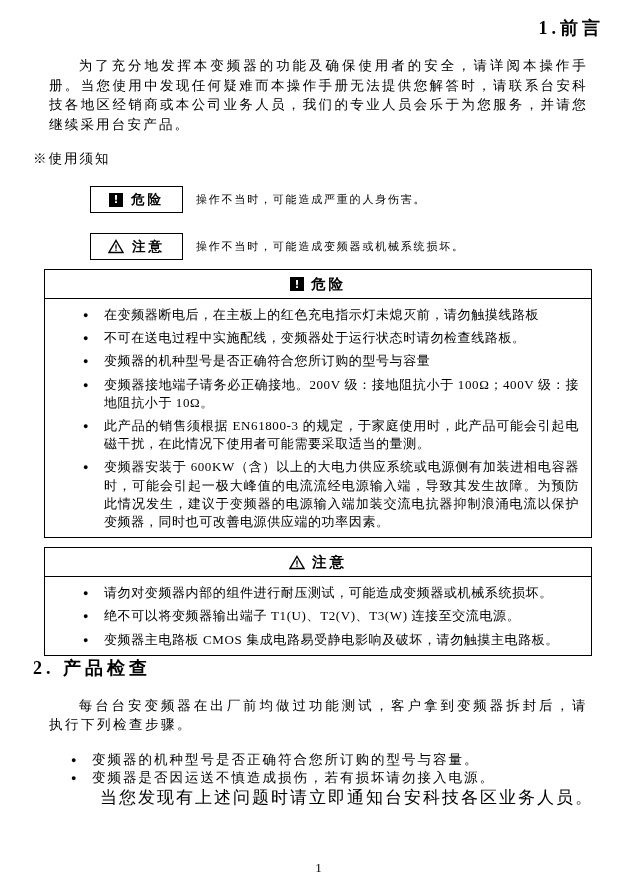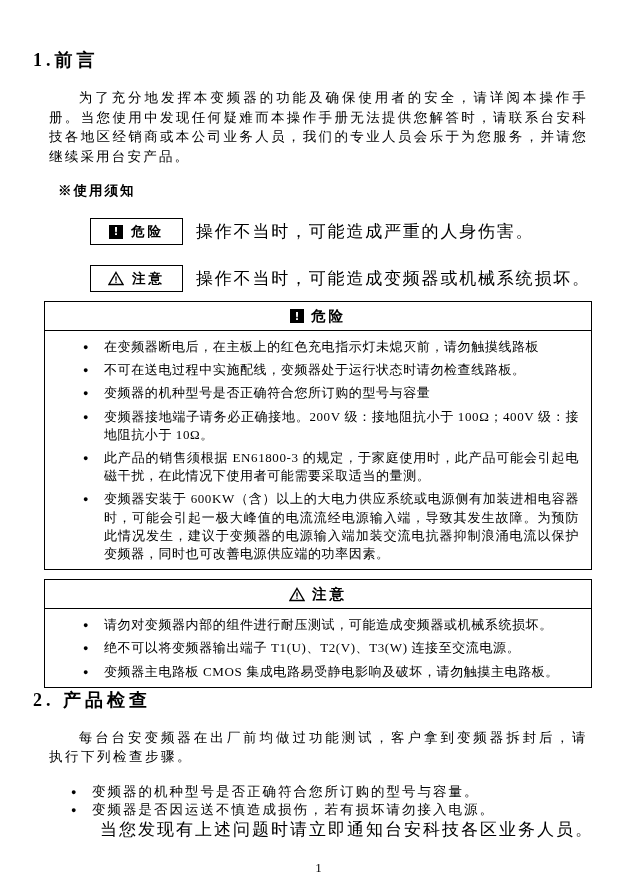--- a/index.html
+++ b/index.html
@@ -11,47 +11,47 @@
     box-sizing:border-box;
     padding:0 33px;
     font-family:"Liberation Serif","DejaVu Serif",serif;
     color:#000;
     overflow:hidden;
   }
   h1.sec-head{
     font-size:18px;font-weight:bold;
     margin:0;letter-spacing:4px;
   }
-  .head1{padding-top:48px;margin-left:22px;}
+  .head1{padding-top:16px;margin-left:22px;text-align:right;}
   .head2{margin-left:13px;margin-top:12px;letter-spacing:3px;}
   p.para{
     margin:16px;
     font-size:13.5px;line-height:19.5px;
     text-align:justify;
   }
   .indent{text-indent:2.2em;}
   .p-intro{margin-top:15px;letter-spacing:2.2px;}
   .subhead{
-    font-size:13.5px;font-weight:bold;letter-spacing:2px;margin-top:2px;margin-left:25px;
+    font-size:13.5px;font-weight:normal;letter-spacing:2px;margin-top:2px;
   }
   .p-notice{margin-top:15px;letter-spacing:0.5px;}
   .p-check{margin-top:10px;letter-spacing:2.5px;}
 
   .tag-row{
     display:flex;align-items:center;
     margin:18px 0 0 57px;gap:13px;
   }
   .tag-row + .tag-row{margin-top:20px;}
   .tag-box{
     width:93px;height:27px;flex:0 0 93px;
     border:1.5px solid #000;box-sizing:border-box;
     display:flex;align-items:center;justify-content:center;gap:8px;
     font-weight:bold;font-size:13.5px;letter-spacing:3px;
   }
-  .tag-desc{font-size:17px;letter-spacing:1.8px;white-space:nowrap;font-family:Liberation Mono, monospace;}
+  .tag-desc{font-size:11px;letter-spacing:1.8px;white-space:nowrap;font-family:Liberation Mono, monospace;}
 
   .sq-icon{
     display:inline-flex;width:14px;height:14px;flex:0 0 14px;
     background:#000;color:#fff;
     align-items:center;justify-content:center;
     font-family:"DejaVu Sans",sans-serif;
     font-size:11px;font-weight:bold;letter-spacing:0;
   }
   .tri-icon{display:inline-flex;flex:0 0 16px;letter-spacing:0;}
 

